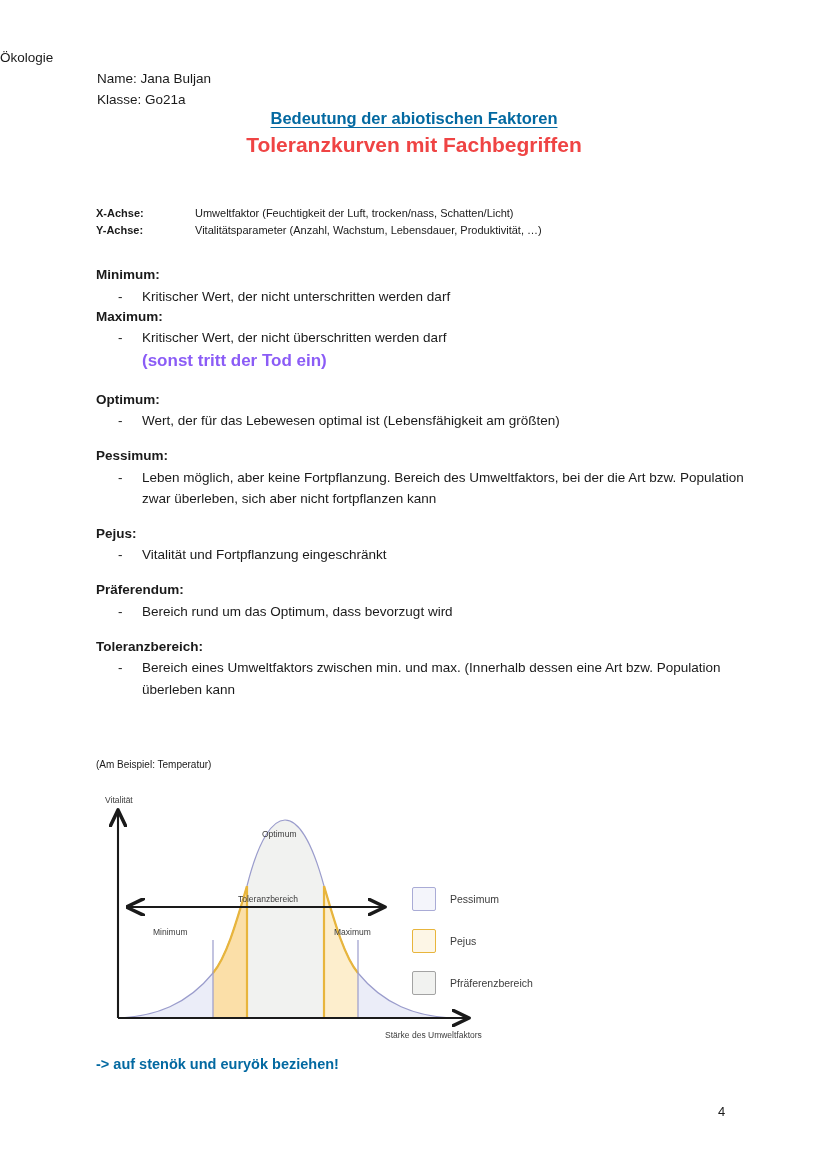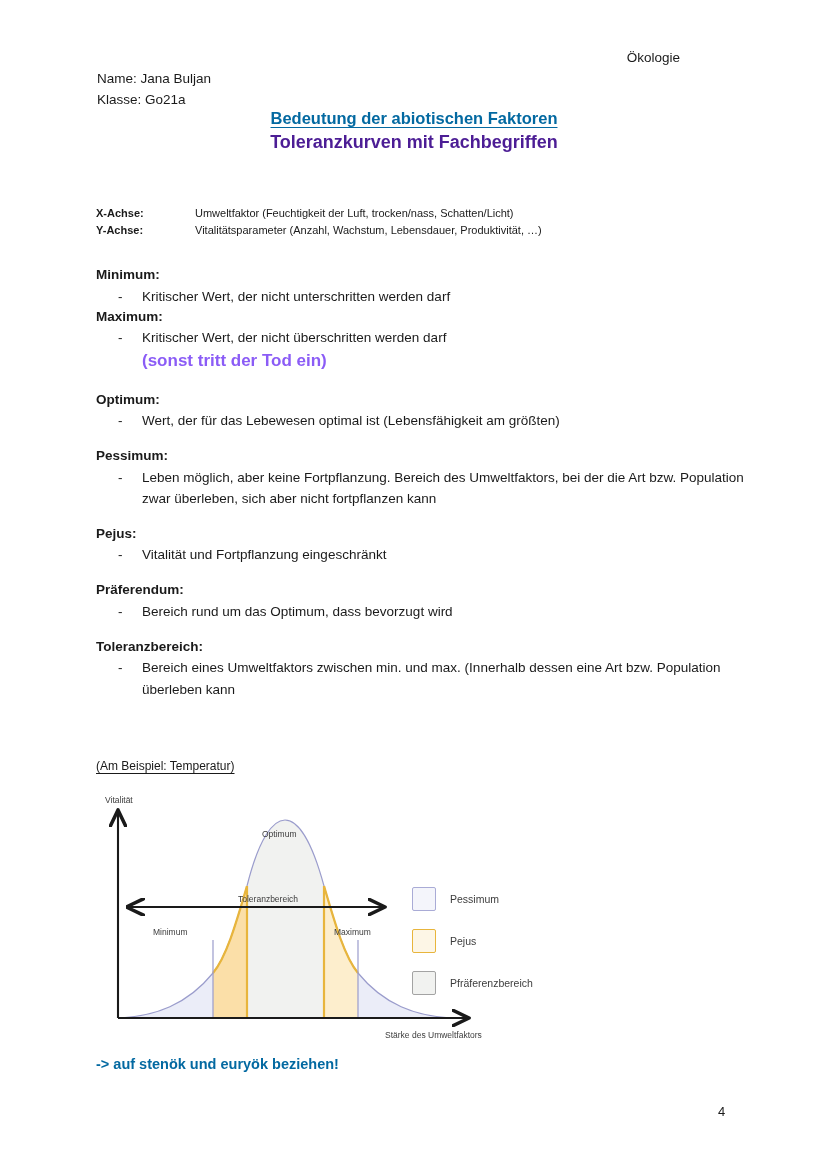--- a/index.html
+++ b/index.html
@@ -22,21 +22,21 @@
     inset: 0;
     background: #ffffff;
   }
 
   
   .doc-header {
     position: absolute;
     top: 50px;
     left: 0;
     width: 680px;
-    text-align: right;
+    text-align: left;
     font-size: 13.5px;
     color: #1a1a1a;
   }
   .meta-block {
     position: absolute;
     top: 69px;
     left: 97px;
     font-size: 13.5px;
     line-height: 1.52;
   }
@@ -51,23 +51,23 @@
   }
   .title-main {
     font-size: 16.5px;
     font-weight: bold;
     color: #0369a1;
     text-decoration: underline;
     text-underline-offset: 3px;
     line-height: 1.42;
   }
   .title-sub {
-    font-size: 18px;
-    font-weight: bold;
-    color: #4c1d95;
+    font-size: 21px;
+    font-weight: bold;
+    color: #ef4444;
     line-height: 1.42;
   }
 
   
   .axes-block {
     position: absolute;
     top: 205px;
     left: 96px;
     font-size: 11px;
     line-height: 1.58;
@@ -102,22 +102,21 @@
     padding-left: 46px;
     font-size: 17px;
     line-height: 1.56;
   }
   .gap { height: 15px; }
 
   .example-head {
     position: absolute;
     left: 96px;
     top: 759px;
-    font-size: 12px;
-    text-decoration: underline;
+    font-size: 10px;
     text-underline-offset: 2.5px;
   }
 
   
   .figure {
     position: absolute;
     left: 95px;
     top: 790px;
     width: 460px;
     height: 260px;

